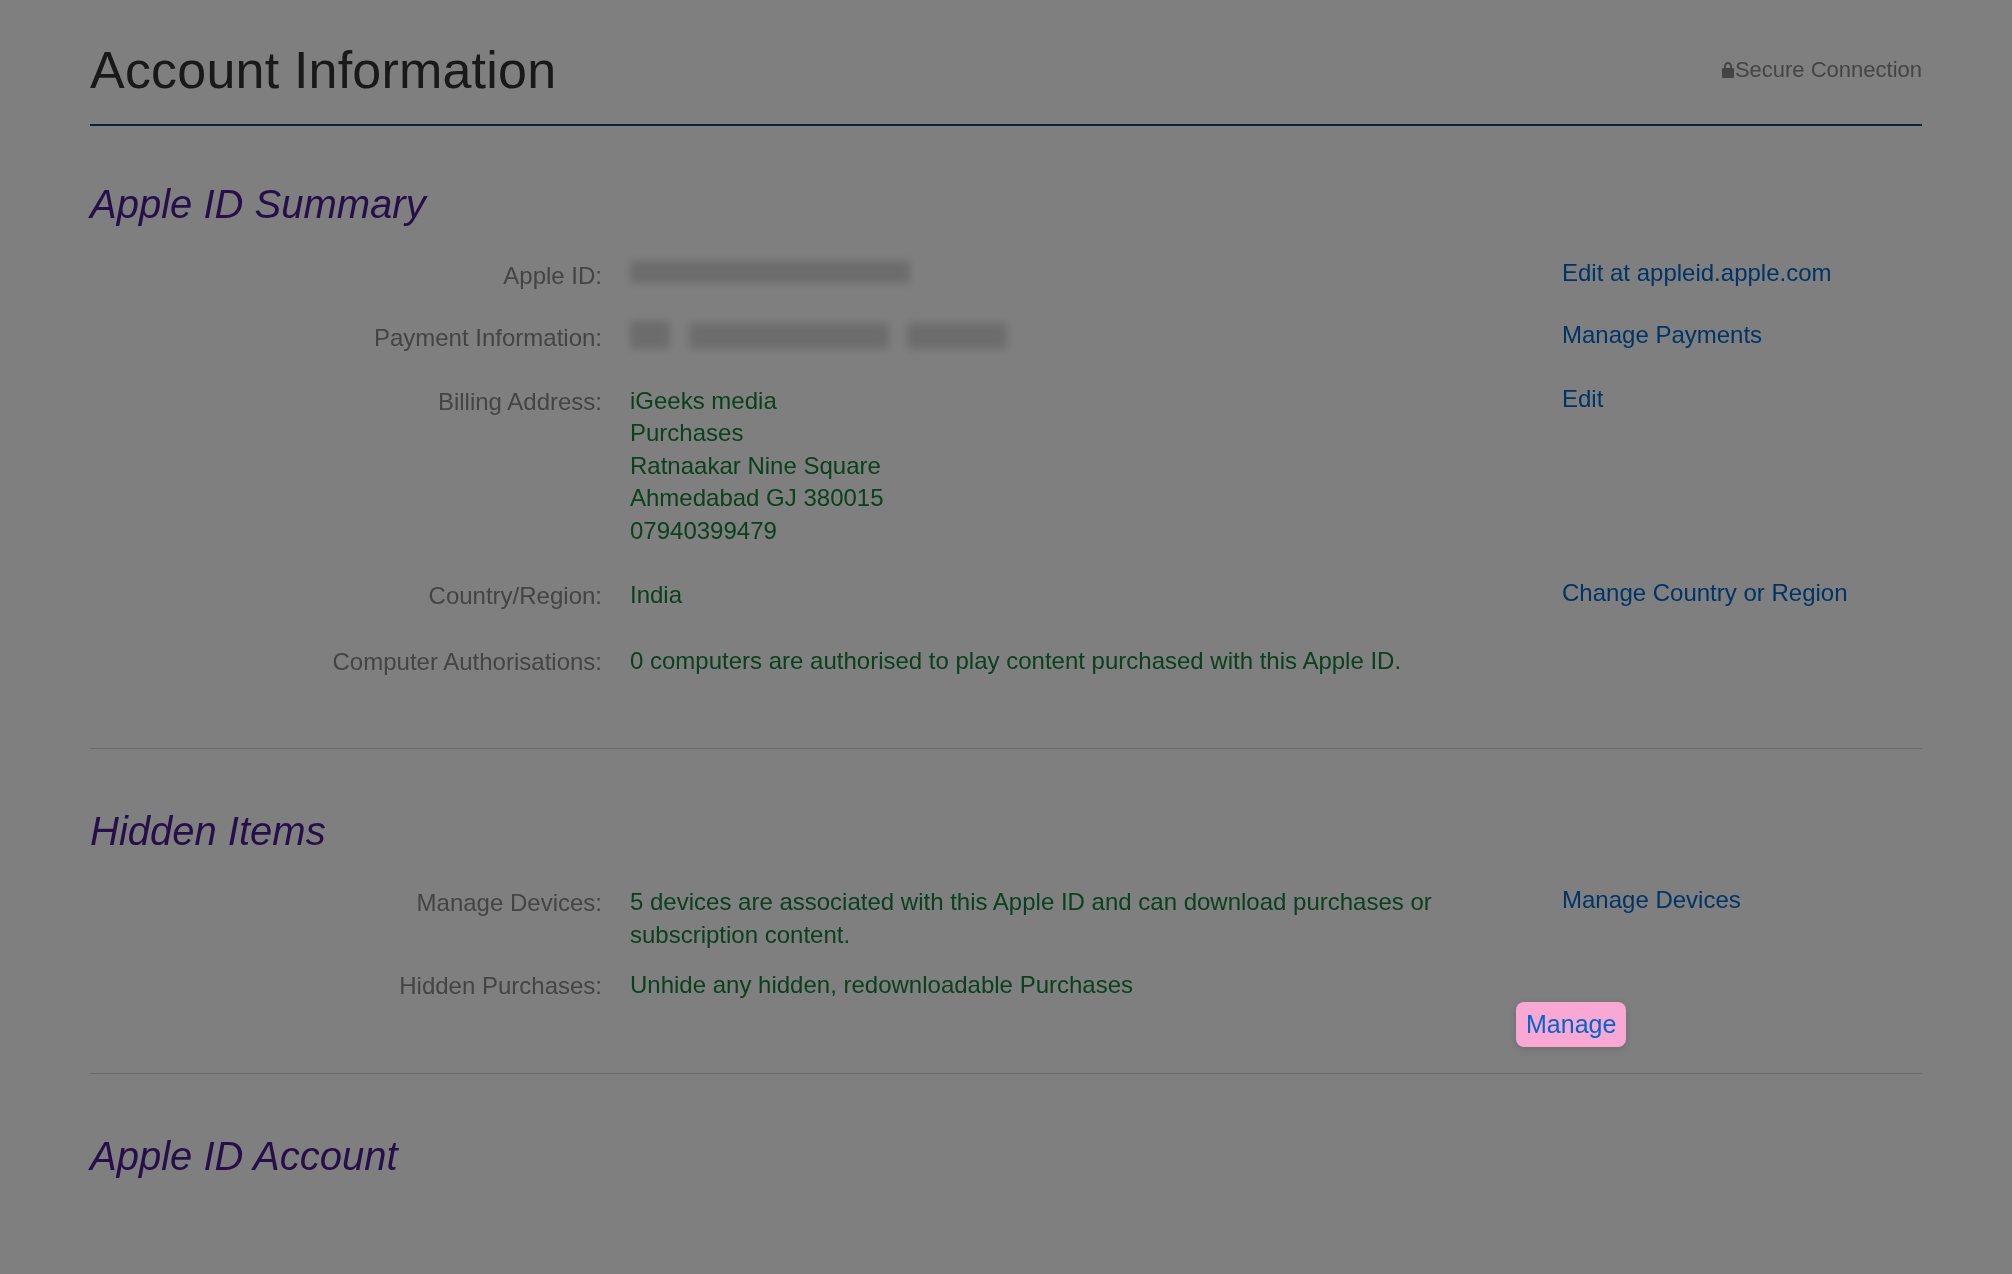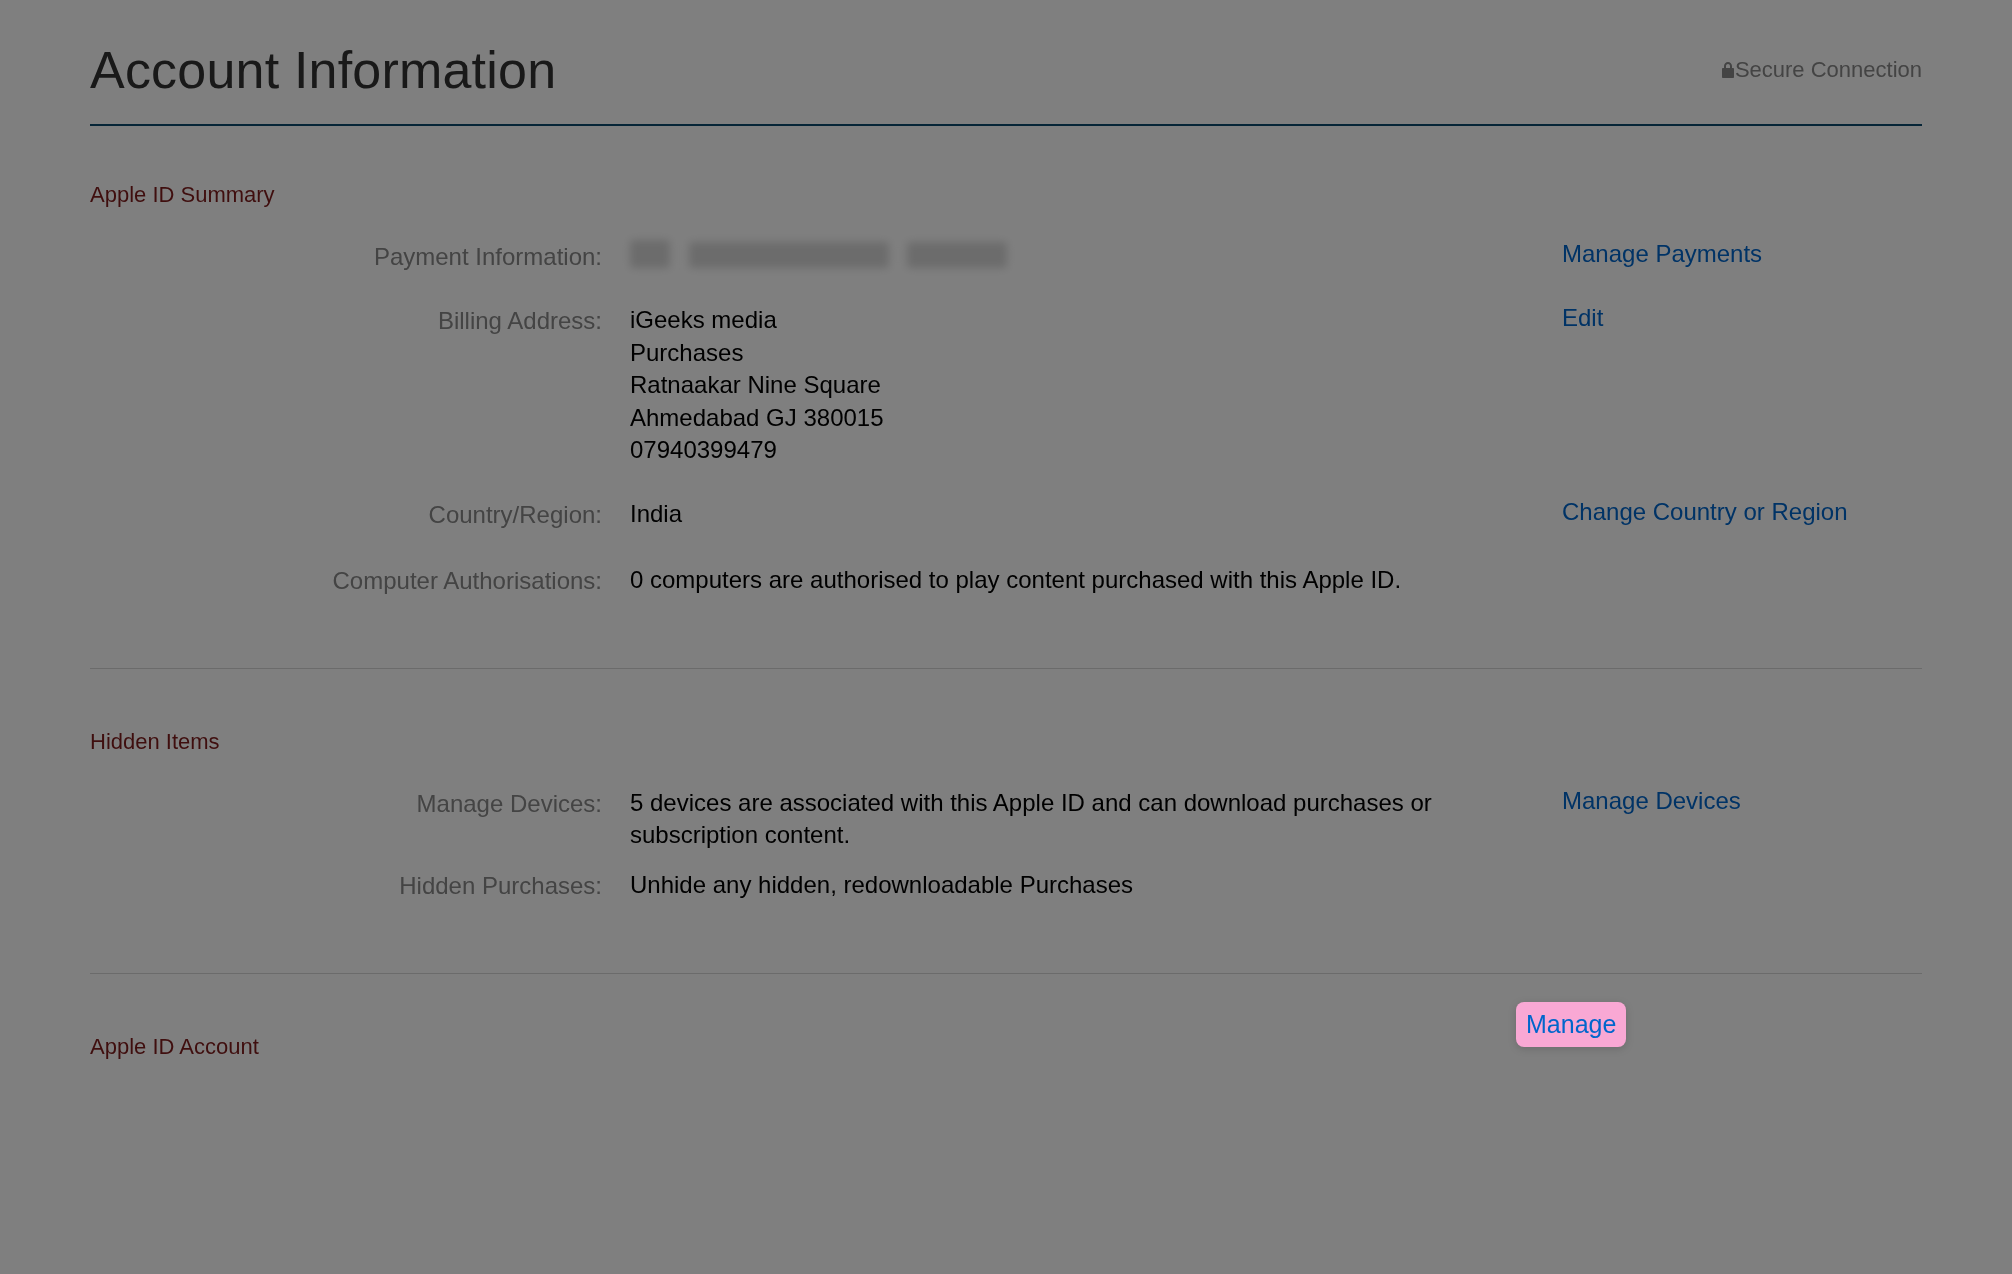--- a/index.html
+++ b/index.html
@@ -58,45 +58,46 @@
       color: #888888;
       font-size: 22px;
     }
     
     .lock-icon {
       width: 14px;
       height: 18px;
     }
     
     .section-title {
-      font-size: 22px;
-      font-weight: 400;
-      color: #7f1d1d;
+      font-size: 40px;
+      font-weight: 400;
+      color: #4c1d95;
       margin-bottom: 32px;
+      font-style: italic;
     }
     
     .info-row {
       display: flex;
       margin-bottom: 10px;
       align-items: flex-start;
     }
     
     .info-label {
       width: 540px;
       text-align: right;
       color: #888888;
       font-size: 24px;
       padding-right: 28px;
       font-weight: 400;
       line-height: 1.4;
     }
     
     .info-value {
       flex: 1;
-      color: #000000;
+      color: #15803d;
       font-size: 24px;
       font-weight: 400;
       line-height: 1.35;
       padding-right: 20px;
     }
     
     .info-action {
       width: 360px;
       text-align: left;
     }
@@ -167,20 +168,29 @@
       <svg class="lock-icon" viewBox="0 0 14 18" fill="#888888">
         <path d="M11,7 V5 C11,2.79 9.21,1 7,1 C4.79,1 3,2.79 3,5 V7 H2 C1.45,7 1,7.45 1,8 V16 C1,16.55 1.45,17 2,17 H12 C12.55,17 13,16.55 13,16 V8 C13,7.45 12.55,7 12,7 H11 Z M5,5 C5,3.9 5.9,3 7,3 C8.1,3 9,3.9 9,5 V7 H5 V5 Z"></path>
       </svg>
       <span>Secure Connection</span>
     </div>
   </div>
 
   <div class="section-summary">
     <h2 class="section-title">Apple ID Summary</h2>
 
+    <div class="info-row row-spacer-md">
+      <div class="info-label">Apple ID:</div>
+      <div class="info-value">
+        <span class="redacted redacted-1"></span>
+      </div>
+      <div class="info-action">
+        <a class="link">Edit at appleid.apple.com</a>
+      </div>
+    </div>
 
     <div class="info-row row-spacer-md">
       <div class="info-label">Payment Information:</div>
       <div class="info-value">
         <span class="redacted redacted-2a"></span>
         <span class="redacted redacted-2b"></span>
         <span class="redacted redacted-2c"></span>
       </div>
       <div class="info-action">
         <a class="link">Manage Payments</a>

